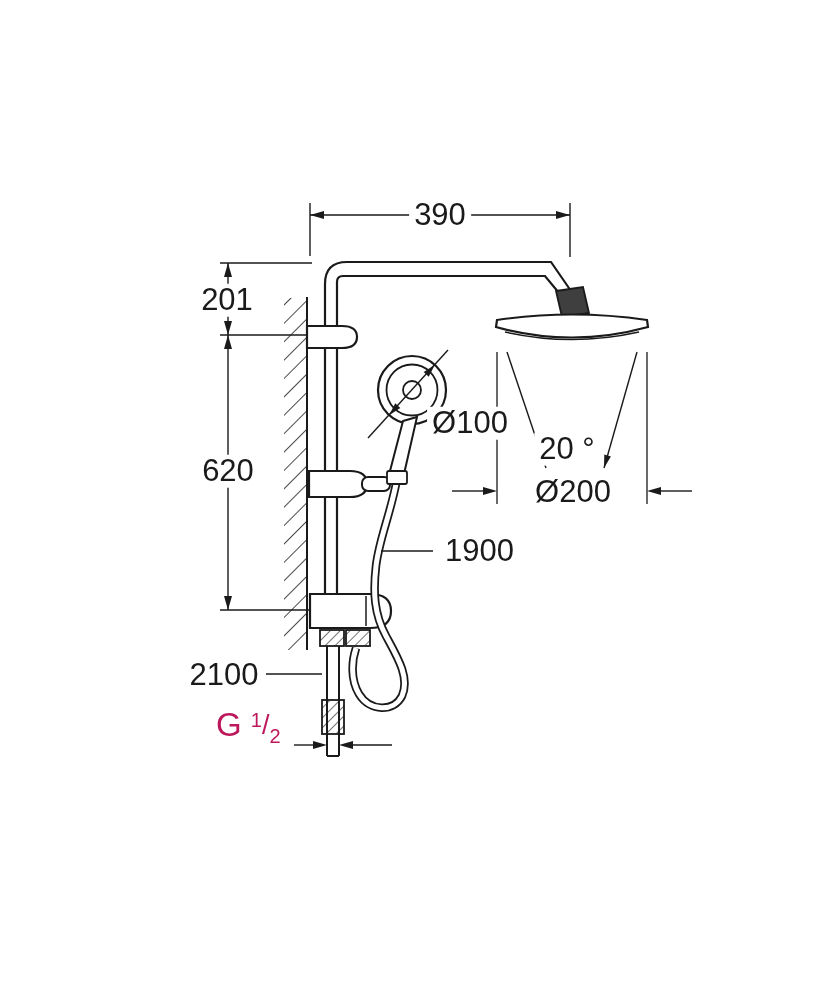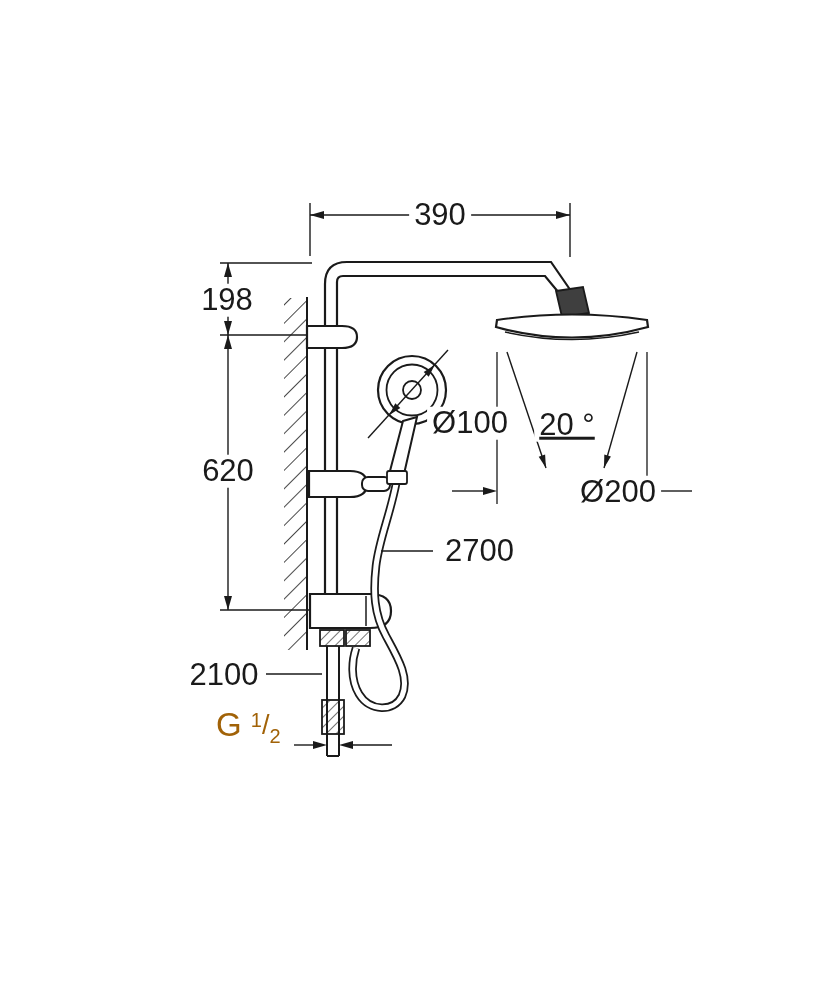--- a/index.html
+++ b/index.html
@@ -17,21 +17,21 @@
     font-size:31px;
     color:#1a1a1a;
     background:#ffffff;
     padding:0 5px;
     white-space:nowrap;
     line-height:1.05;
   }
   .dim-label.left-anchor{transform:translate(0,-50%);}
   .thread-label{
     position:absolute;
-    color:#a16207;
+    color:#be185d;
     background:#ffffff;
     padding:0 4px;
     font-size:33px;
     white-space:nowrap;
   }
   .thread-label .num{font-size:20px;position:relative;top:-9px;}
   .thread-label .slash{font-size:27px;position:relative;top:-2px;}
   .thread-label .den{font-size:20px;position:relative;top:7px;}
 </style>
 </head>
@@ -142,26 +142,26 @@
       <line x1="381" y1="551" x2="433" y2="551" fill="none"></line>
       <line x1="266" y1="674" x2="322" y2="674" fill="none"></line>
       <line x1="294" y1="745" x2="313" y2="745" fill="none"></line>
       <polygon points="327,745 313,741 313,749" stroke="none"></polygon>
       <line x1="353" y1="745" x2="392" y2="745" fill="none"></line>
       <polygon points="339,745 353,741 353,749" stroke="none"></polygon>
     </g>
   </svg>
 
   <div class="dim-label" style="left:440px;top:215px;">390</div>
-  <div class="dim-label" style="left:227px;top:300px;">198</div>
+  <div class="dim-label" style="left:227px;top:300px;">201</div>
   <div class="dim-label" style="left:228px;top:471px;text-align:right;">620</div>
   <div class="dim-label" style="left:224px;top:675px;">2100</div>
-  <div class="dim-label left-anchor" style="left:440px;top:551px;">2700</div>
+  <div class="dim-label left-anchor" style="left:440px;top:551px;">1900</div>
   <div class="dim-label" style="left:470px;top:399px;margin-top:24px;">Ø100</div>
-  <div class="dim-label" style="left:567px;top:425px;text-decoration:underline;">20 °</div>
-  <div class="dim-label" style="left:573px;top:492px;margin-left:45px;">Ø200</div>
+  <div class="dim-label" style="left:567px;top:449px;">20 °</div>
+  <div class="dim-label" style="left:573px;top:492px;">Ø200</div>
 
   <div class="thread-label" style="left:212px;top:706px;">
     <span>G</span>
     <span class="num">1</span><span class="slash">/</span><span class="den">2</span>
   </div>
 
 </div>
 
 </body></html>

